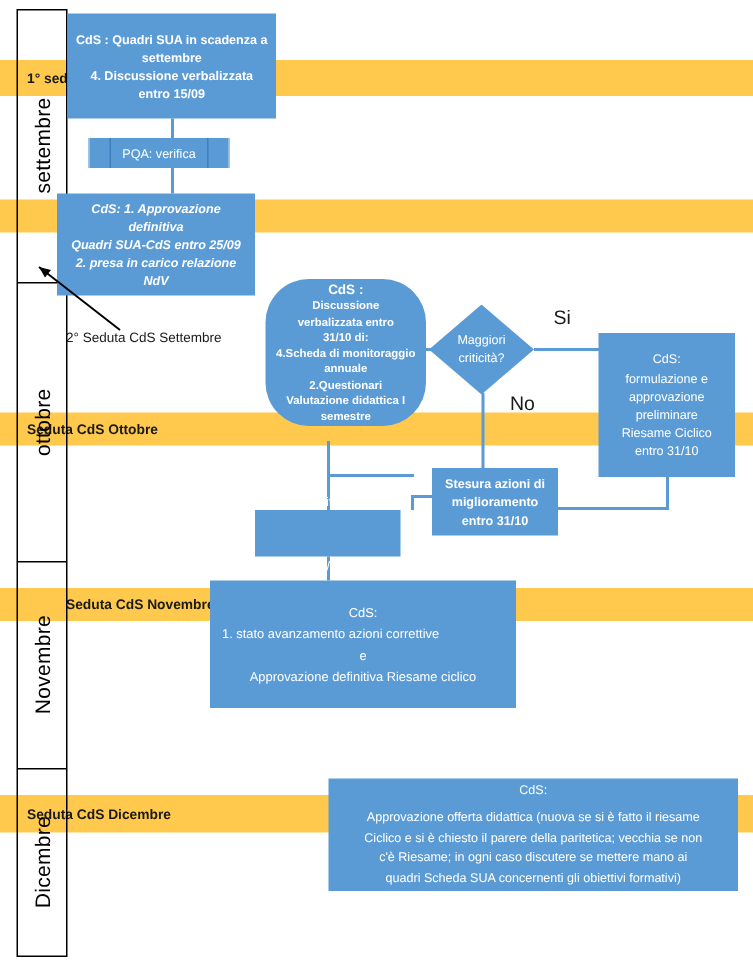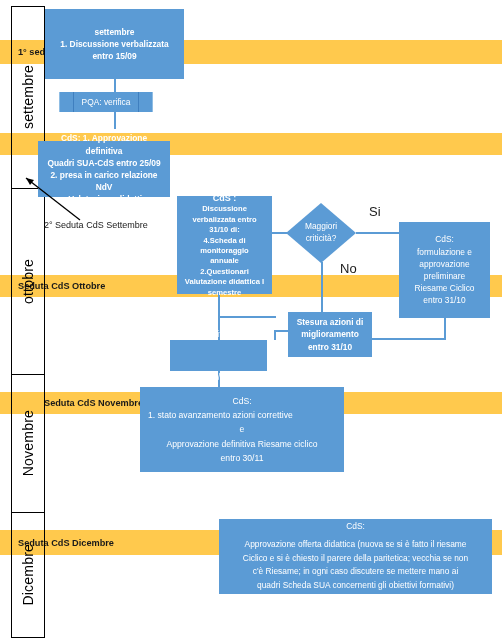--- a/index.html
+++ b/index.html
@@ -200,37 +200,37 @@
   <div class="conn conn-h" style="left:274px; top:330px; width:24px; height:1.6px;"></div>
   <div class="conn conn-v" style="left:274px; top:330px; width:1.6px; height:10px;"></div>
 
   <div class="conn conn-v" style="left:218px; top:294px; width:1.6px; height:22px;"></div>
   <div class="conn conn-h" style="left:218px; top:316px; width:58px; height:1.6px;"></div>
   <div class="conn conn-v" style="left:218px; top:316px; width:1.6px; height:24px;"></div>
 
   <div class="conn conn-v" style="left:218px; top:371px; width:1.6px; height:16px;"></div>
 
   <div class="box bold" style="left:45px; top:9px; width:139px; height:70px;">
+    <span class="ln">CdS : Quadri SUA in scadenza a</span>
     <span class="ln">settembre</span>
-    <span class="ln">1.  Discussione verbalizzata</span>
+    <span class="ln">4.  Discussione verbalizzata</span>
     <span class="ln">entro 15/09</span>
   </div>
 
   <div class="box predef" style="left:59px; top:92px; width:94px; height:20px;">
     <span class="ln">PQA: verifica</span>
   </div>
 
-  <div class="box bold" style="left:38px; top:141px; width:132px; height:56px;">
+  <div class="box bold" style="left:38px; top:129px; width:132px; height:68px;font-style:italic;">
     <span class="ln">CdS: 1. Approvazione definitiva</span>
     <span class="ln">Quadri SUA-CdS  entro 25/09</span>
     <span class="ln">2. presa in carico relazione NdV</span>
-    <span class="ln">su Valutazione didattica</span>
-  </div>
-
-  <div class="box bold" style="left:177px; top:196px; width:95px; height:98px; font-size:7.6px; line-height:1.38;">
+  </div>
+
+  <div class="box bold" style="left:177px; top:186px; width:107px; height:98px; font-size:7.6px; line-height:1.38;border-radius:29px;">
     <span class="ln" style="font-size:9px;">CdS :</span>
     <span class="ln">Discussione</span>
     <span class="ln">verbalizzata entro</span>
     <span class="ln">31/10 di:</span>
     <span class="ln">4.Scheda di monitoraggio</span>
     <span class="ln">annuale</span>
     <span class="ln">2.Questionari</span>
     <span class="ln">Valutazione didattica I</span>
     <span class="ln">semestre</span>
   </div>
@@ -266,21 +266,20 @@
   <div class="box" style="left:170px; top:340px; width:97px; height:31px;gap:31px;">
     <span class="ln">PQA: verifica entro</span>
     <span class="ln">15/11</span>
   </div>
 
   <div class="box" style="left:140px; top:387px; width:204px; height:85px; font-size:8.6px; line-height:1.65;">
     <span class="ln">CdS:</span>
     <span class="ln left" style="padding-left:6px;">1.    stato avanzamento azioni correttive</span>
     <span class="ln">e</span>
     <span class="ln">Approvazione  definitiva Riesame ciclico</span>
-    <span class="ln">entro 30/11</span>
   </div>
 
   <div class="box" style="left:219px; top:519px; width:273px; height:75px; font-size:8.4px; line-height:1.62;">
     <span class="ln" style="margin-bottom:4px;">CdS:</span>
     <span class="ln">Approvazione offerta didattica  (nuova se si è fatto il riesame</span>
     <span class="ln">Ciclico e si è chiesto il parere della paritetica; vecchia se non</span>
     <span class="ln">c'è Riesame; in ogni caso discutere se mettere mano ai</span>
     <span class="ln">quadri Scheda SUA concernenti gli obiettivi formativi)</span>
   </div>
 

